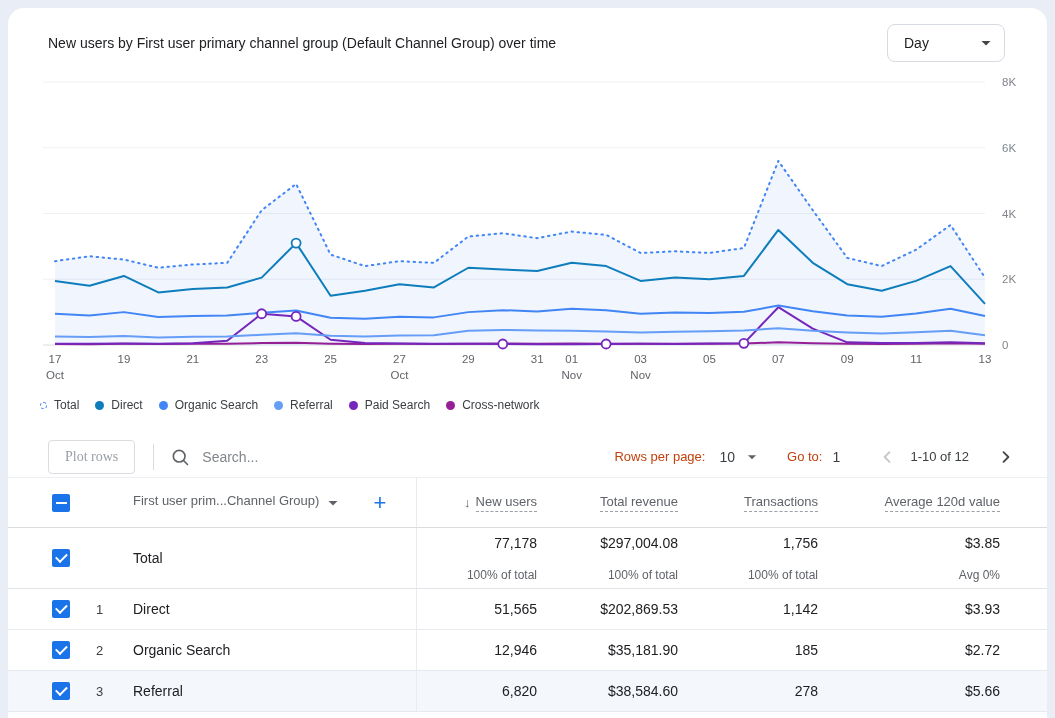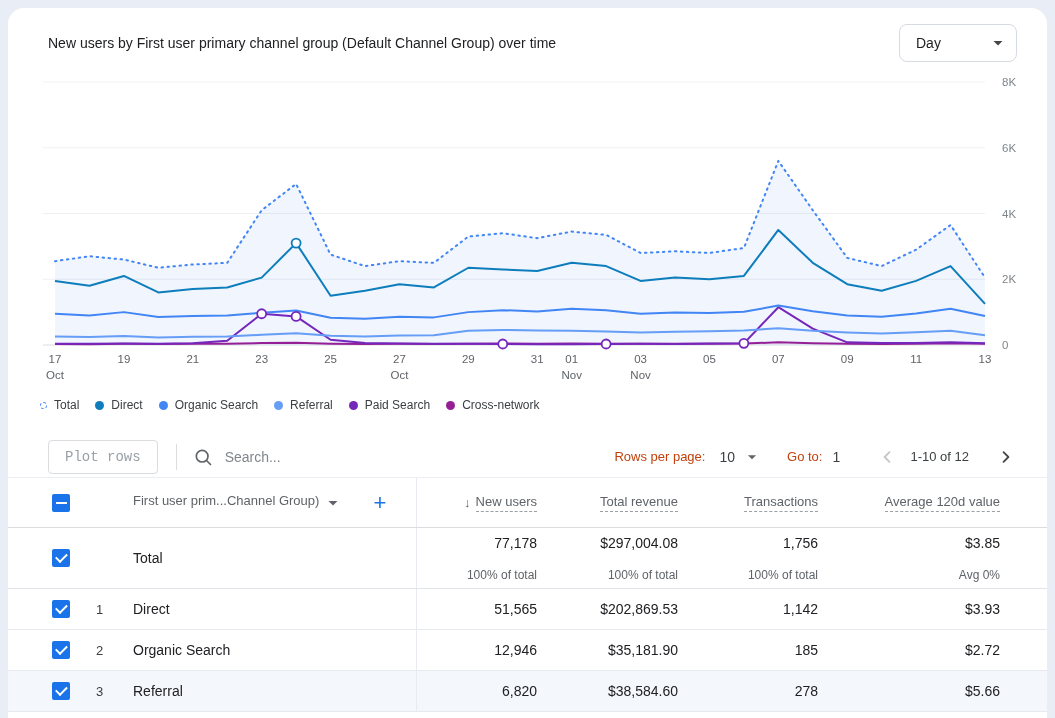--- a/index.html
+++ b/index.html
@@ -1,36 +1,36 @@
 <!DOCTYPE html>
 <html><head>
 <meta charset="utf-8">
 <style>
   * { box-sizing: border-box; margin: 0; padding: 0; }
   html, body { width: 1055px; height: 718px; overflow: hidden; }
   body { background: #e9eef6; font-family: "Liberation Sans", sans-serif; position: relative; }
   .card { position: absolute; left: 8px; top: 8px; width: 1039px; height: 780px; background: #fff; border-radius: 16px; }
 
   
-  .card-header { display: flex; justify-content: space-between; align-items: center; padding: 16px 30px 0 40px; height: 54px; }
+  .card-header { display: flex; justify-content: space-between; align-items: center; padding: 16px 42px 0 40px; height: 54px; }
   .title { font-size: 14px; color: #202124; }
   .interval { display: flex; align-items: center; justify-content: space-between; min-width: 118px; height: 38px;
               border: 1px solid #d6dae1; border-radius: 8px; padding: 0 8px 0 16px; font-size: 14px; color: #1f1f1f; cursor: pointer; background: #fff; }
 
   
   #chart-svg { display: block; width: 1039px; height: 330px; }
   .legend { display: flex; align-items: center; gap: 16px; margin: 4px 0 0 32px; height: 18px; }
   .legend-item { display: flex; align-items: center; gap: 7px; font-size: 12px; color: #3c4043; }
   .legend-dot { width: 9px; height: 9px; border-radius: 50%; }
   .legend-dot.dotted { width: 7px; height: 7px; background: #fff; border: 1.5px dashed #4285f4; }
 
   
   .toolbar { display: flex; align-items: center; height: 42px; margin-top: 22px; border-bottom: 1px solid #ebeef2; }
   .plot-rows { margin-left: 40px; border: 1px solid #dadce0; background: #fff; color: #9aa0a6; font-size: 14px;
-               padding: 0 16px; height: 34px; border-radius: 4px; font-family: Liberation Mono, monospace; cursor: pointer; }
+               padding: 0 16px; height: 34px; border-radius: 4px; font-family: Liberation Serif, serif; cursor: pointer; }
   .tdivider { width: 1px; height: 26px; background: #dadce0; margin: 0 16px 0 18px; }
   .search-icon { margin-right: 12px; flex: none; }
   .search-input { border: none; outline: none; font-size: 14px; color: #3c4043; width: 260px; font-family: inherit; background: transparent; }
   .search-input::placeholder { color: #80868b; }
   .toolbar-right { margin-left: auto; display: flex; align-items: center; margin-right: 30px; }
   .tlabel { font-size: 13px; color: #c2410c; }
   .rpp { display: flex; align-items: center; margin-left: 14px; gap: 8px; font-size: 14px; color: #3c4043; cursor: pointer; }
   .goto { margin-left: 26px; }
   .goto-input { width: 26px; border: none; outline: none; font-size: 14px; color: #3c4043; margin-left: 10px; font-family: inherit; }
   .pg { display: flex; align-items: center; cursor: pointer; margin-left: 14px; }

